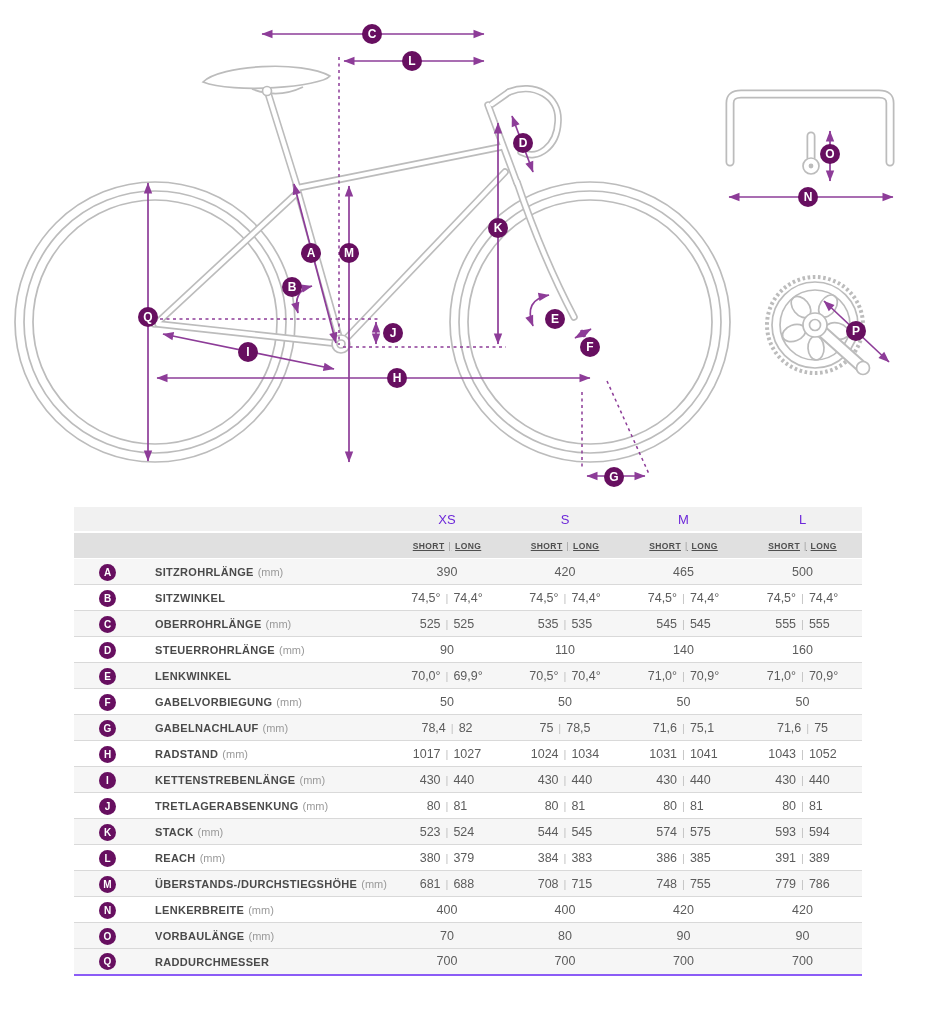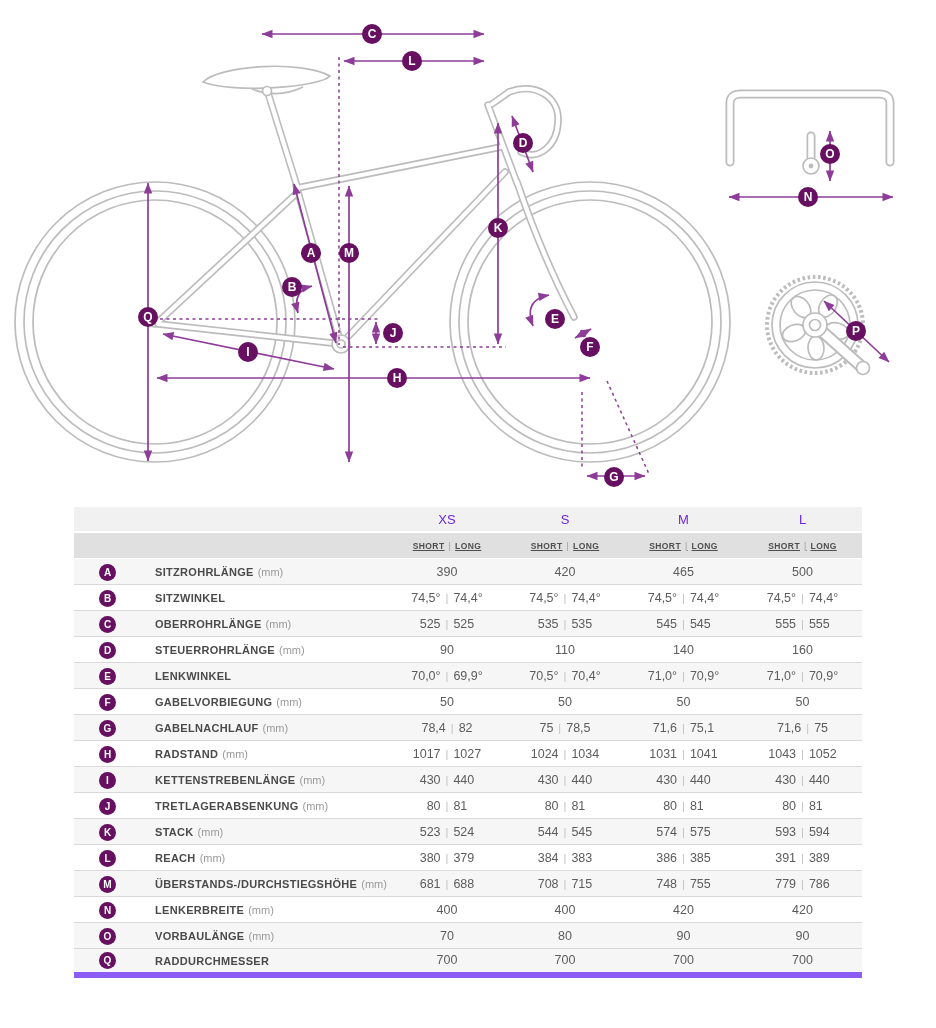--- a/index.html
+++ b/index.html
@@ -27,21 +27,21 @@
   svg .badge-c{fill:var(--badge);}
   svg .badge-t{fill:#fff;font-family:"Liberation Sans",sans-serif;font-size:12px;font-weight:bold;text-anchor:middle;}
 
   
   .geo-table{margin:5px 0 0 74px;width:788px;border-collapse:collapse;table-layout:fixed;}
   .geo-table th,.geo-table td{padding:0;vertical-align:middle;}
   .hdr-sizes th{background:#f1f1f1;height:24px;font-size:13px;font-weight:normal;color:#6d28d9;text-align:center;border-bottom:2px solid #fff;}
   .hdr-variants th{background:#e0e0e0;height:25px;font-size:8.5px;font-weight:bold;color:#4f4f4f;text-align:center;letter-spacing:.4px;border-bottom:1px solid #fff;text-decoration:underline;}
   .hdr-variants .shl-sep{color:#9a9a9a;font-weight:normal;padding:0 4px;}
   .geo-table tbody tr{height:26px;border-top:1px solid #d9d9d9;}
-  .geo-table tbody tr:last-child{border-bottom:6px solid #8b5cf6;}
+  .geo-table tbody tr:last-child{border-bottom:2px solid #8b5cf6;}
   .geo-table tbody tr.odd{background:#f6f6f6;}
   .geo-table tbody tr.even{background:#ffffff;}
   .label-cell{text-align:left;white-space:nowrap;}
   .badge{display:inline-block;width:17px;height:17px;line-height:17px;border-radius:50%;background:var(--badge);color:#fff;font-size:10px;font-weight:bold;text-align:center;margin-left:25px;margin-right:31px;vertical-align:middle;}
   .row-label{font-size:11px;font-weight:bold;color:#4a4a4a;letter-spacing:.3px;vertical-align:middle;margin-left:8px;}
   .unit{font-size:11px;color:#9a9a9a;margin-left:4px;vertical-align:middle;}
   .value-cell{text-align:center;font-size:12.5px;color:#5c5c5c;white-space:nowrap;}
   .vsep{color:#c2c2c2;padding:0 5px;font-size:11px;}
 </style>
 </head>

